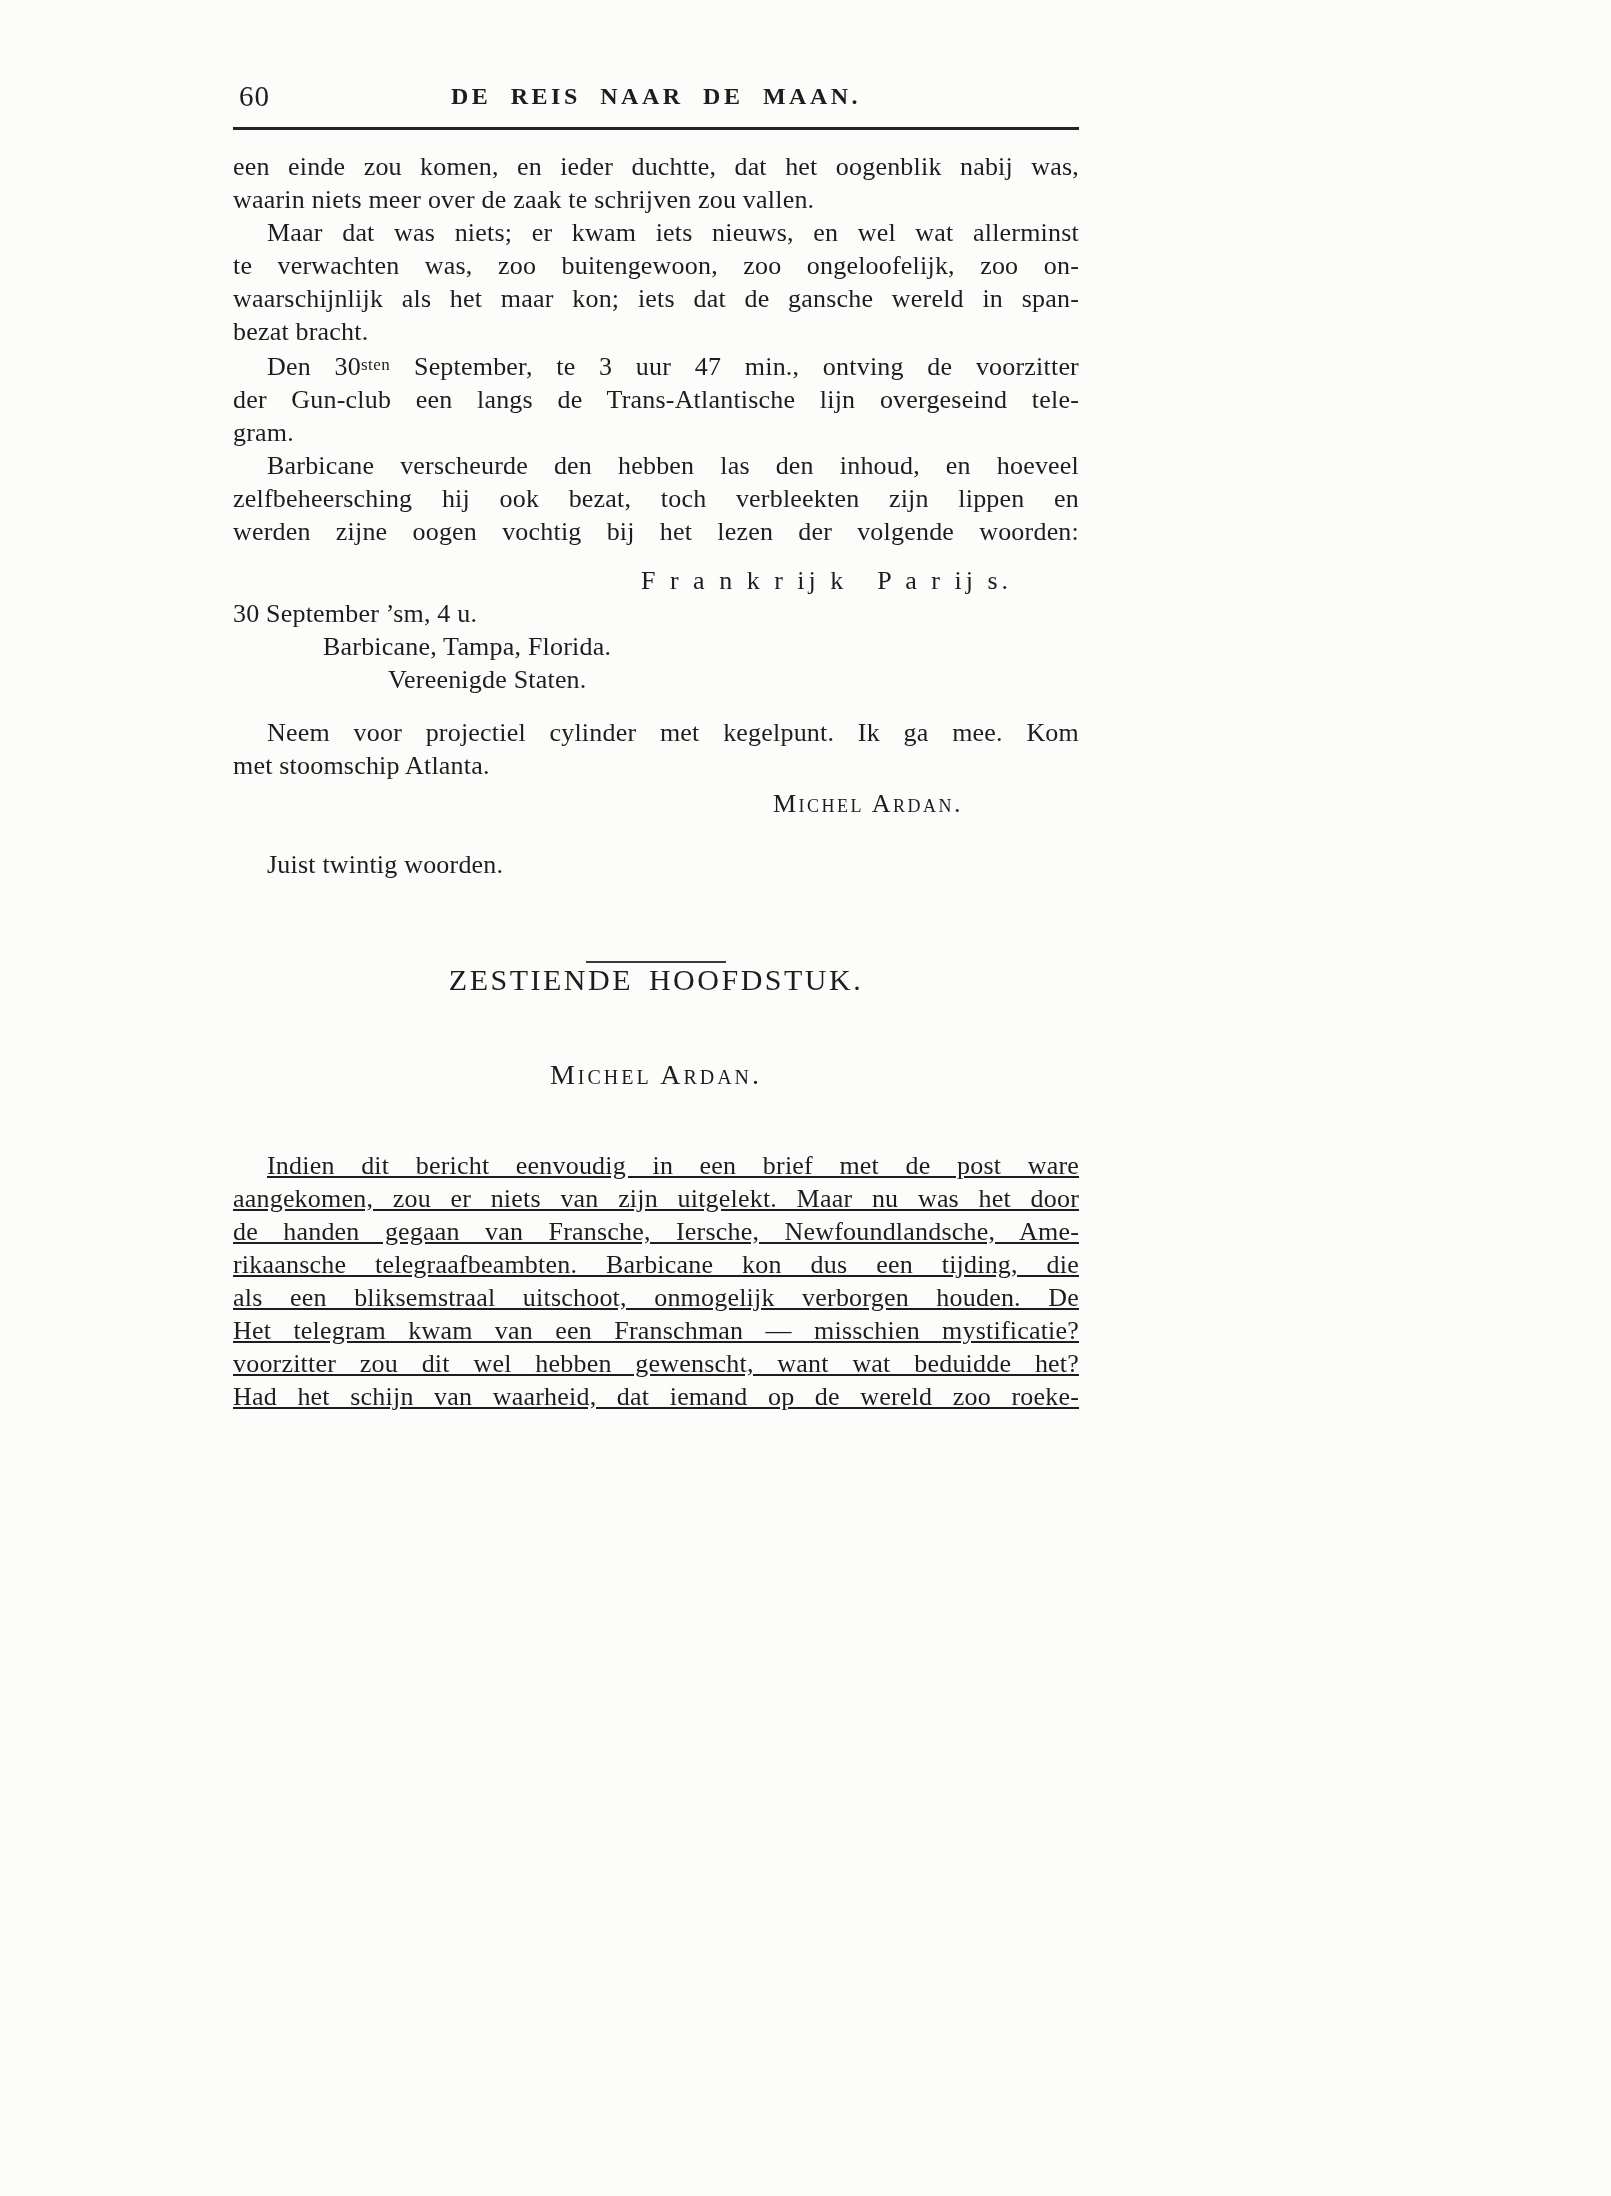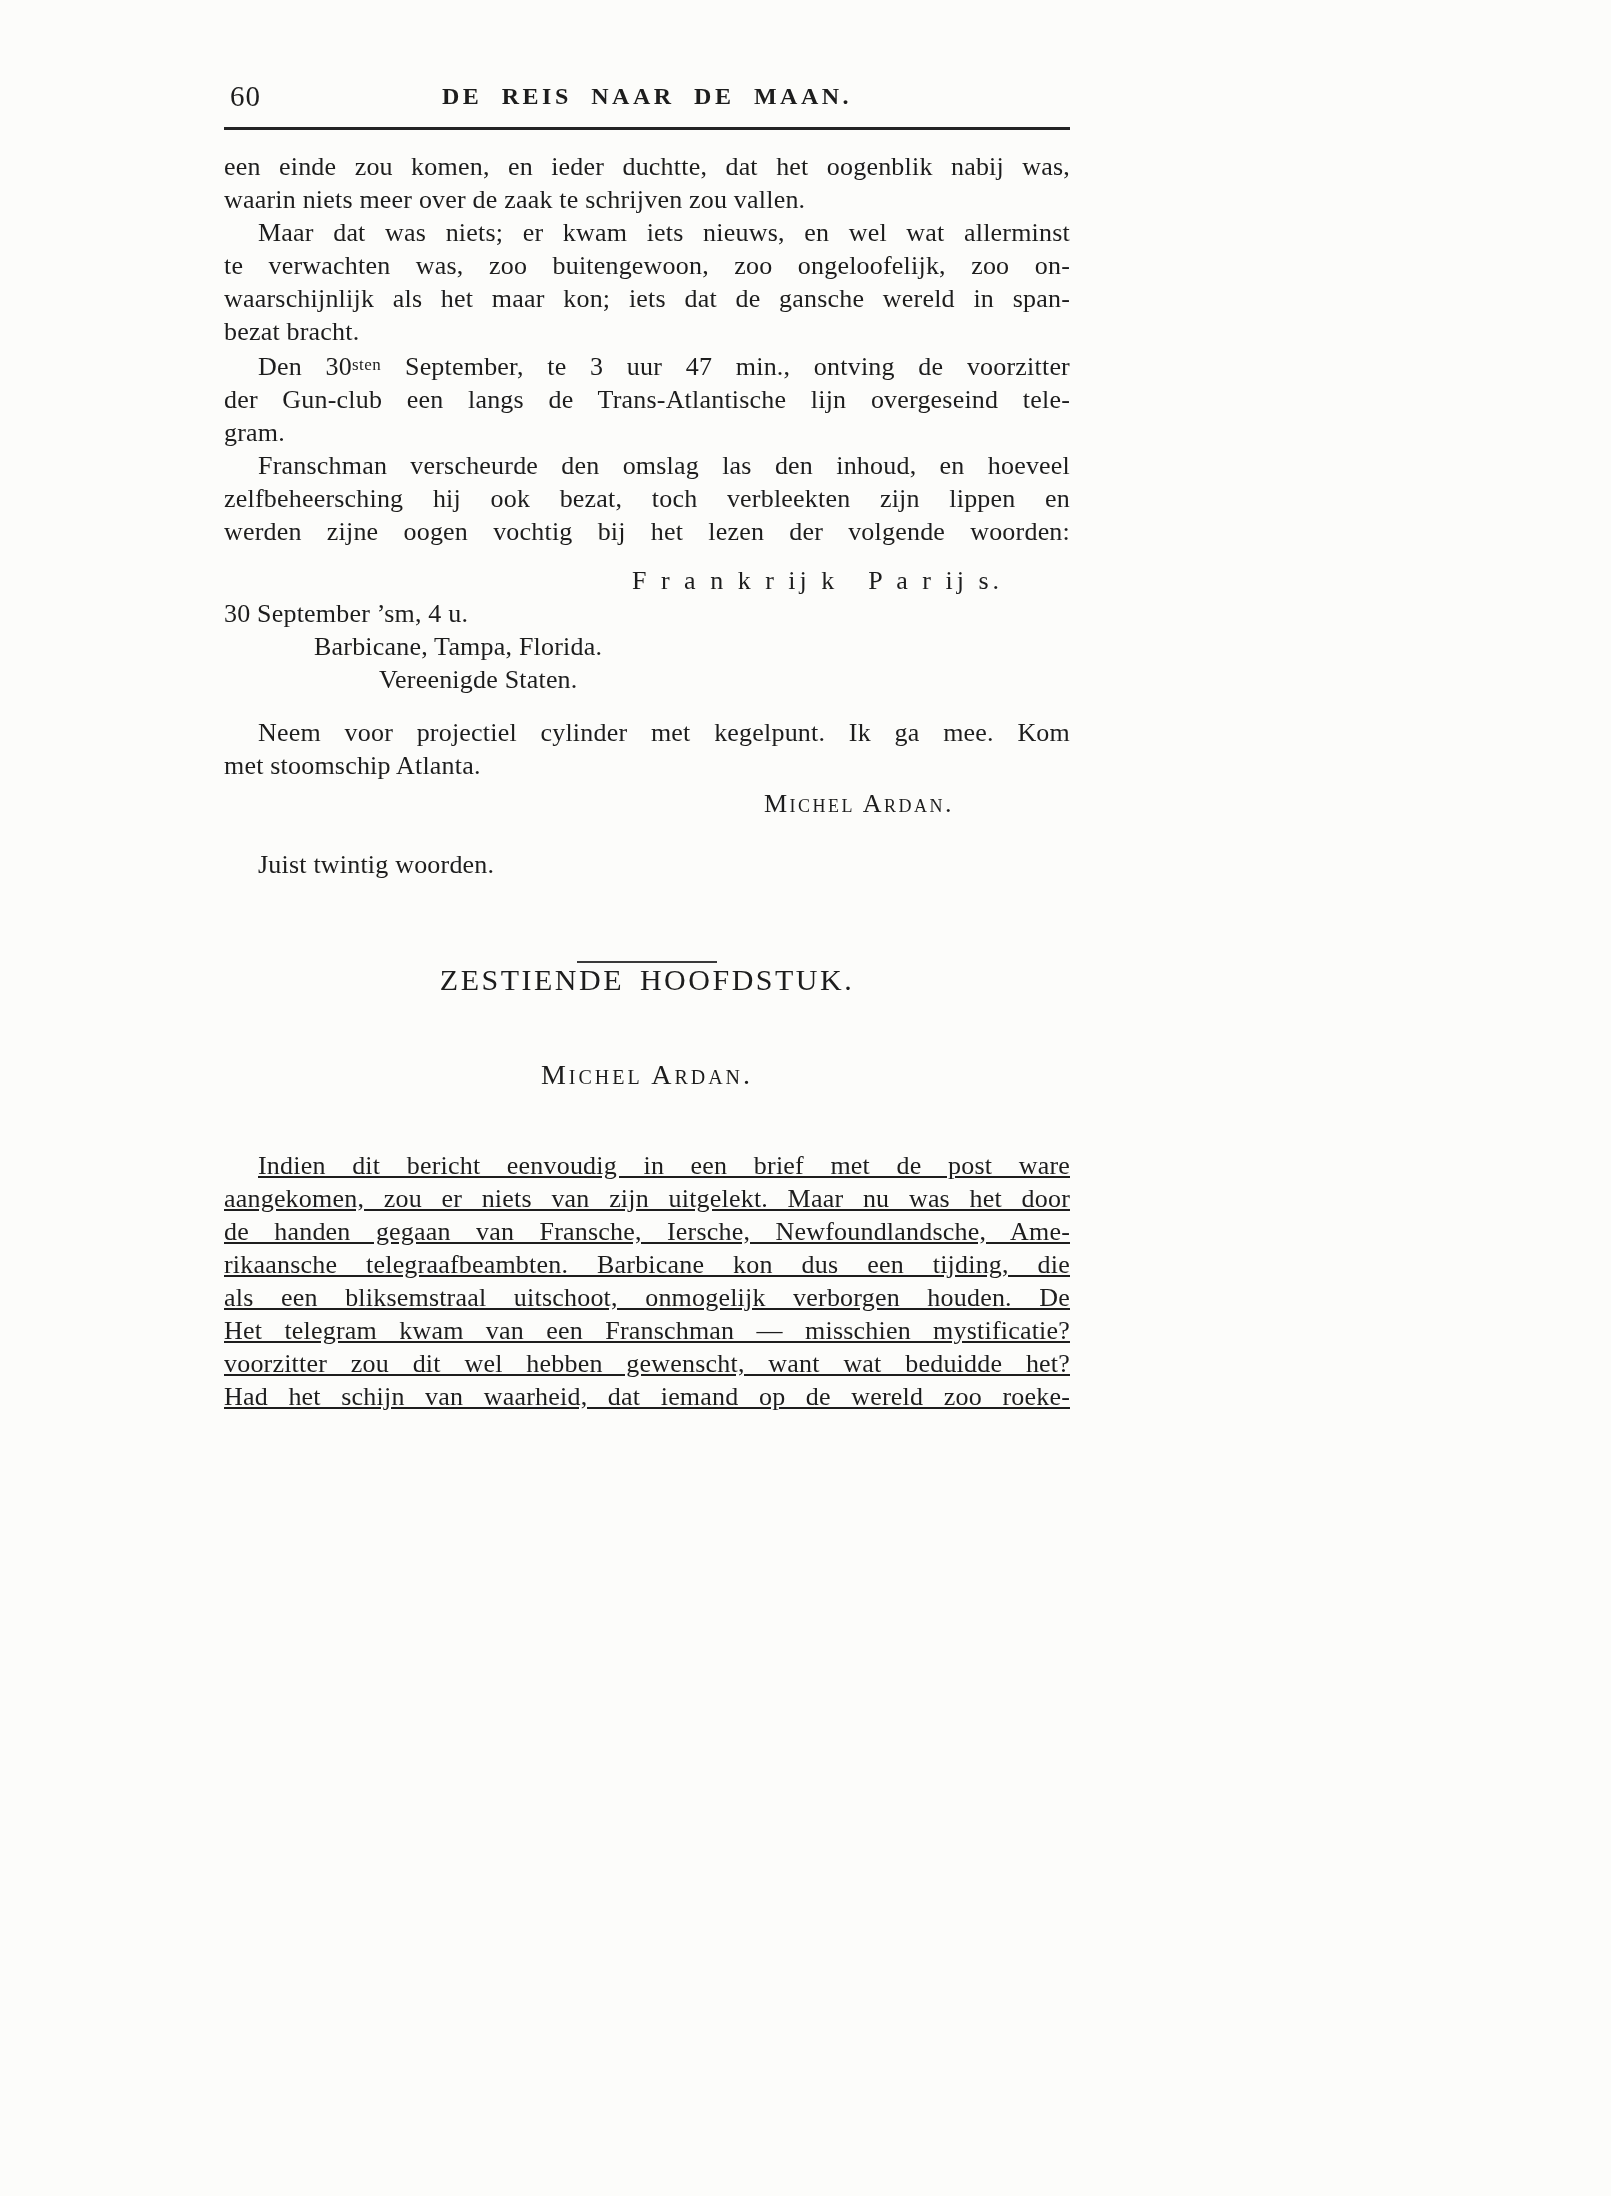--- a/index.html
+++ b/index.html
@@ -10,21 +10,21 @@
     width: 1611px;
     height: 2196px;
     background: #fcfcfa;
     color: #1d1d1d;
     font-family: "Liberation Serif", "DejaVu Serif", serif;
     overflow: hidden;
   }
 
   .text-block {
     position: absolute;
-    left: 224px;
+    left: 233px;
     top: 78px;
     width: 846px;
   }
 
   .page-header { position: relative; height: 40px; }
   .page-number {
     position: absolute; left: 6px; top: 2px;
     font-size: 29px; letter-spacing: 1px;
   }
   .running-title {
@@ -99,21 +99,21 @@
         <div class="line endline">bezat bracht.</div>
       </div>
 
       <div class="para">
         <div class="line first"><span>Den 30</span><span class="sup">sten</span><span> September, te 3 uur 47 min., ontving de voorzitter</span></div>
         <div class="line">der Gun-club een langs de Trans-Atlantische lijn overgeseind tele-</div>
         <div class="line endline">gram.</div>
       </div>
 
       <div class="para">
-        <div class="line first">Franschman verscheurde den omslag las den inhoud, en hoeveel</div>
+        <div class="line first">Barbicane verscheurde den hebben las den inhoud, en hoeveel</div>
         <div class="line">zelfbeheersching hij ook bezat, toch verbleekten zijn lippen en</div>
         <div class="line">werden zijne oogen vochtig bij het lezen der volgende woorden:</div>
       </div>
 
       <div class="telegram">
         <div class="line tg-origin">F r a n k r ij k P a r ij s.</div>
         <div class="line tg-datetime">30 September ’sm, 4 u.</div>
         <div class="line tg-address">Barbicane, Tampa, Florida.</div>
         <div class="line tg-country">Vereenigde Staten.</div>
 

